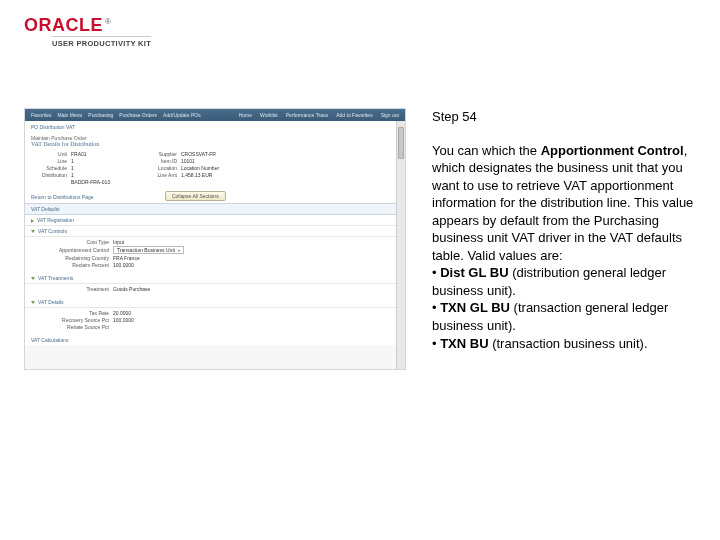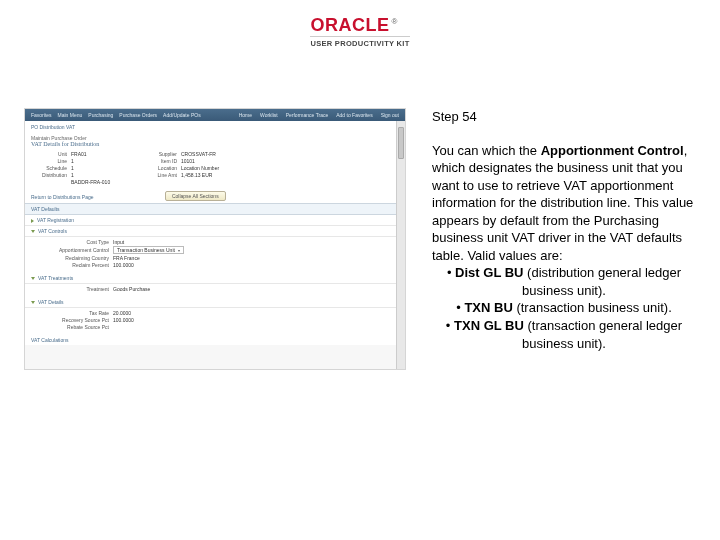--- a/index.html
+++ b/index.html
@@ -15,63 +15,63 @@
   .page {
     position: relative;
     width: 720px;
     height: 540px;
     box-sizing: border-box;
     padding: 16px 24px;
   }
   .header {
     display: flex;
     justify-content: space-between;
-    align-items: center;
+    align-items: flex-end;
     margin-bottom: 8px;
-    flex-direction: column;
   }
   .logo-block { display: flex; flex-direction: column; }
   .oracle-logo {
     font-family: "Arial Black", Arial, sans-serif;
     font-weight: 900;
     font-size: 18px;
     letter-spacing: 0.5px;
     color: #c8102e;
     line-height: 1;
   }
   .oracle-logo sup { font-size: 8px; color: #666; font-weight: normal; margin-left: 2px; }
   .upk {
     font-size: 7.5px;
     font-weight: bold;
     letter-spacing: 0.3px;
     color: #444;
     margin-top: 2px;
     border-top: 1px solid #ccc;
     padding-top: 2px;
+    margin-left: 28px;
   }
   .title {
     font-size: 15px;
     font-weight: normal;
     text-align: right;
     margin-top: 6px;
   }
 
   .content {
     display: flex;
     gap: 28px;
     margin-top: 60px;
   }
 
   .shot-col { width: 380px; flex: 0 0 380px; }
   .text-col { flex: 1; font-size: 13px; line-height: 1.35; }
 
   .step-label { margin-bottom: 16px; }
 
   .instr p { margin: 0 0 0 0; }
-  .instr .bullet { margin: 0; text-align: center; }
+  .instr .bullet { margin: 0; }
   .instr b { font-weight: bold; }
 
   
   .mini {
     width: 380px;
     height: 260px;
     border: 1px solid #d5d5d5;
     background: #f7f7f7;
     font-size: 5px;
     color: #555;
@@ -297,22 +297,22 @@
       <div class="step-label">Step 54</div>
 
       <div class="instr">
         <p>
           <span>You can which the </span><b>Apportionment Control</b><span>, which designates the business unit that you want to use to retrieve VAT apportionment information for the distribution line. This value appears by default from the Purchasing business unit VAT driver in the VAT defaults table. Valid values are:</span>
         </p>
         <p class="bullet">
           <span>• </span><b>Dist GL BU</b><span> (distribution general ledger business unit).</span>
         </p>
         <p class="bullet">
-          <span>• </span><b>TXN BU</b><span> (transaction business unit).</span>
+          <span>• </span><b>TXN GL BU</b><span> (transaction general ledger business unit).</span>
         </p>
         <p class="bullet">
-          <span>• </span><b>TXN GL BU</b><span> (transaction general ledger business unit).</span>
+          <span>• </span><b>TXN BU</b><span> (transaction business unit).</span>
         </p>
       </div>
     </div>
   </div>
 
 </div>
 
 </body></html>

